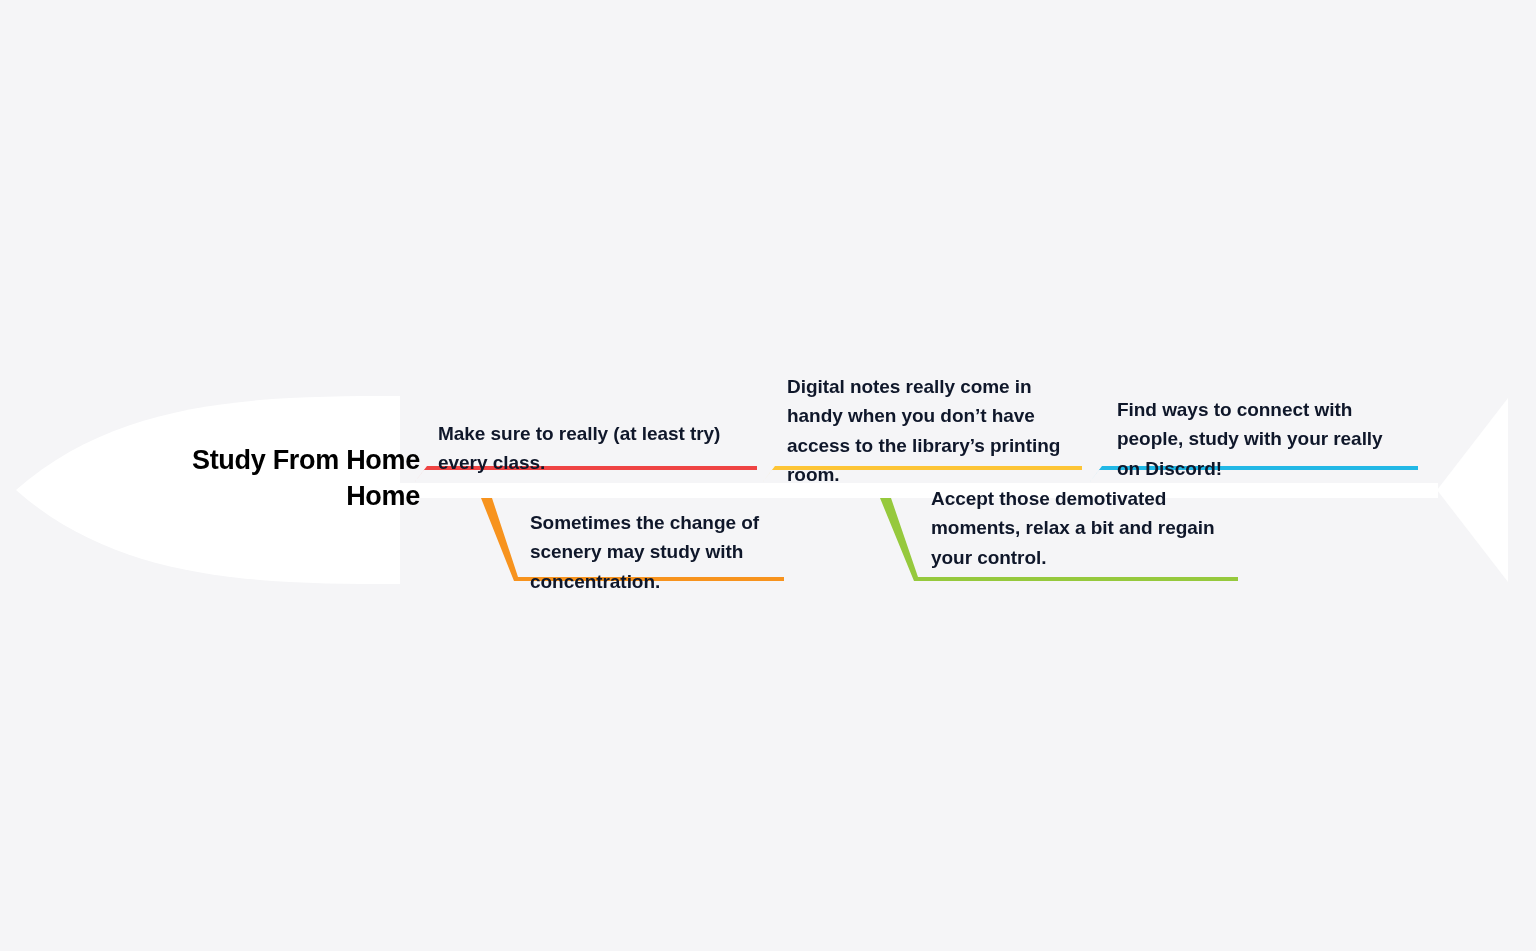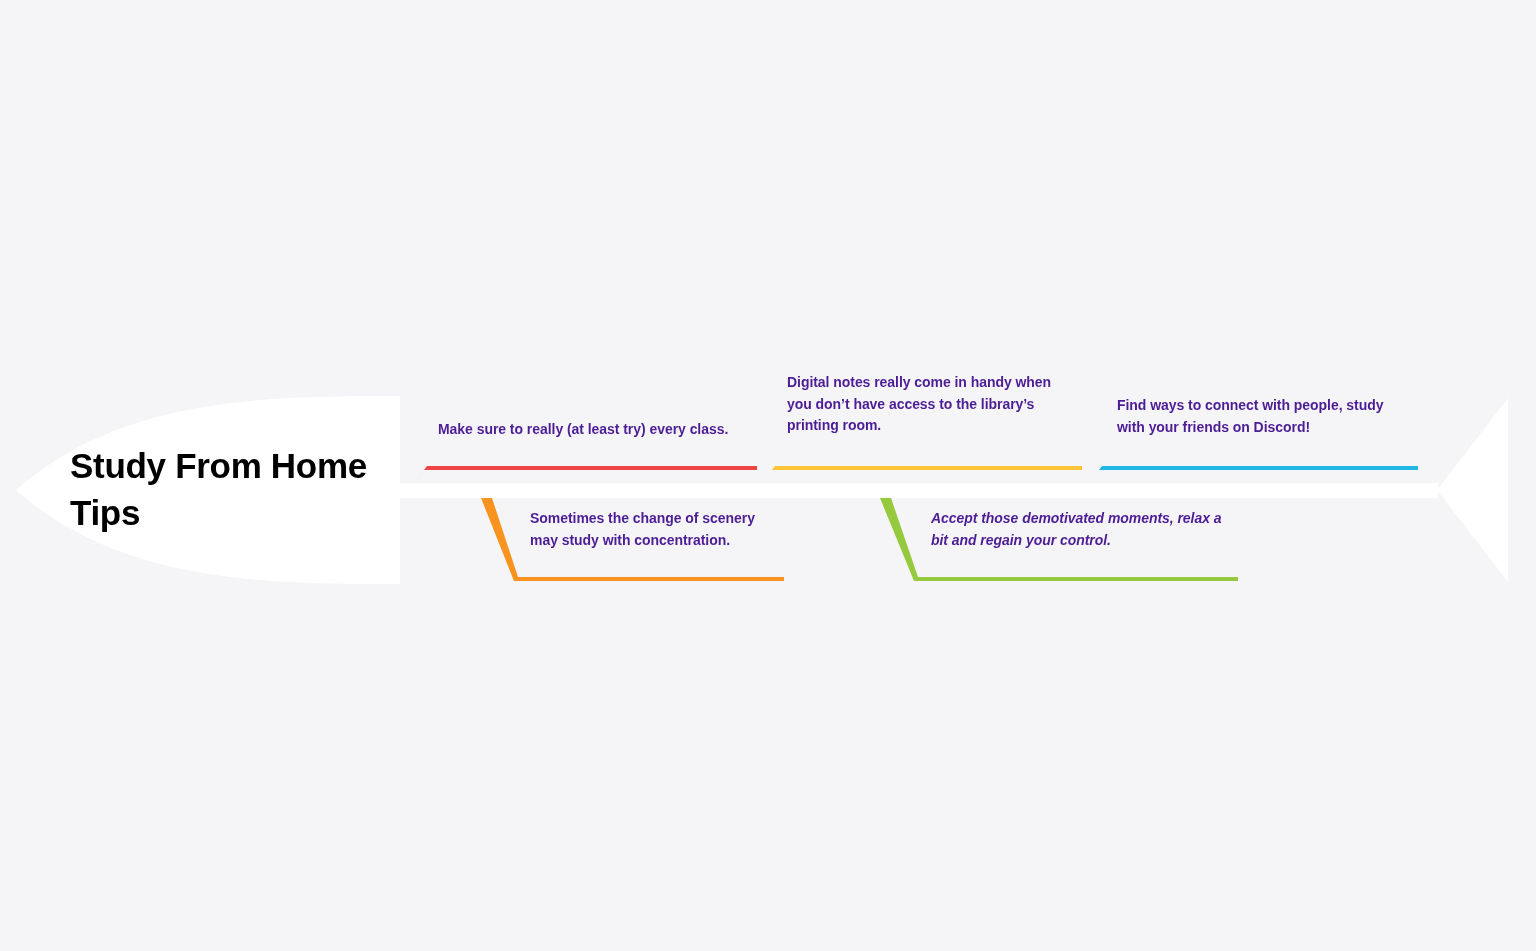--- a/index.html
+++ b/index.html
@@ -31,46 +31,46 @@
     width: 1536px;
     height: 951px;
   }
 
   
   .arrow-title {
     position: absolute;
     left: 70px;
     top: 443px;
     width: 350px;
-    text-align: left;
+    text-align: right;
     font-family: "Liberation Sans", sans-serif;
-    font-size: 35px;
+    font-size: 27px;
     font-weight: bold;
     line-height: 1.33;
     letter-spacing: -0.3px;
     color: #000000;
     z-index: 5;
   }
 
   
   .branch-text {
     position: absolute;
     font-family: "Liberation Sans", sans-serif;
-    font-size: 14px;
+    font-size: 19px;
     font-weight: bold;
     line-height: 1.55;
     letter-spacing: -0.05px;
-    color: #4c1d95;
+    color: #0f172a;
     z-index: 5;
   }
 
   .bt-1 { left: 438px; top: 419px;  width: 300px; }
   .bt-2 { left: 530px; top: 508px;  width: 250px; }
   .bt-3 { left: 787px; top: 372px;  width: 280px; }
-  .bt-4 { left: 931px; top: 508px;  width: 300px; font-style: italic; }
+  .bt-4 { left: 931px; top: 484px;  width: 300px; }
   .bt-5 { left: 1117px; top: 395px; width: 290px; }
 </style>
 </head>
 <body>
 
 <div id="canvas">
 
   <svg class="diagram-svg" viewBox="0 0 1536 951" xmlns="http://www.w3.org/2000/svg">
 
     <g>
@@ -105,26 +105,26 @@
     </g>
 
     <g>
       <path d="M 1089,483 L 1102,466 L 1418,466 L 1418,470 L 1099,470 Z" fill="#22b8e6"></path>
     </g>
 
   </svg>
 
   <div class="arrow-title">
     <span>Study From Home</span><br>
-    <span>Tips</span>
+    <span>Home</span>
   </div>
 
   <div class="branch-text bt-1">Make sure to really (at least try) every class.</div>
 
   <div class="branch-text bt-2">Sometimes the change of scenery may study with concentration.</div>
 
   <div class="branch-text bt-3">Digital notes really come in handy when you don’t have access to the library’s printing room.</div>
 
   <div class="branch-text bt-4">Accept those demotivated moments, relax a bit and regain your control.</div>
 
-  <div class="branch-text bt-5">Find ways to connect with people, study with your friends on Discord!</div>
+  <div class="branch-text bt-5">Find ways to connect with people, study with your really on Discord!</div>
 
 </div>
 
 </body></html>

